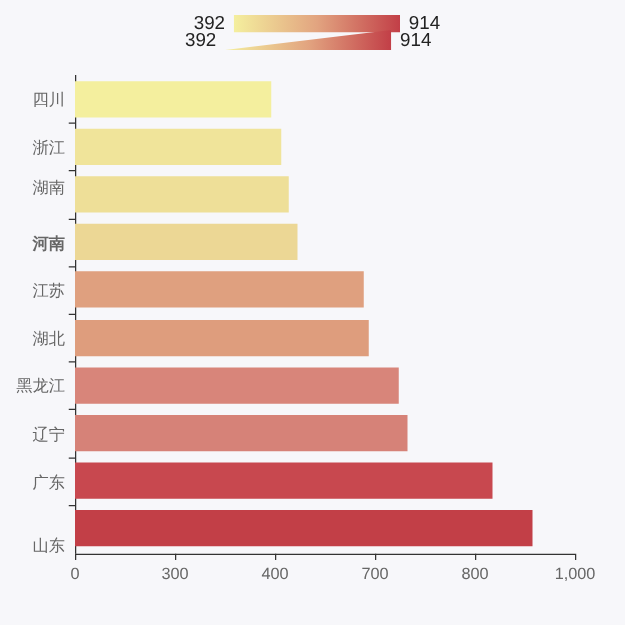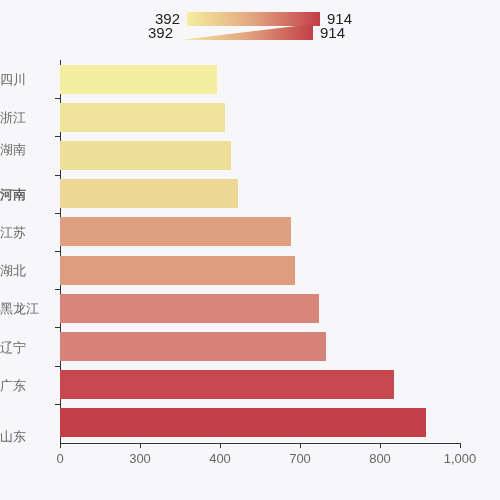--- a/index.html
+++ b/index.html
@@ -88,21 +88,21 @@
   .bar {
     height: 100%;
     width: 100%;
   }
 
   
   .y-label {
     position: absolute;
     right: 0;
     width: 52px;
-    text-align: left;
+    text-align: right;
     font-size: 13px;
     color: #666;
     line-height: 1;
     white-space: nowrap;
   }
   #y-labels {
     position: absolute;
     left: 0;
     top: 60px;
     width: 52px;

